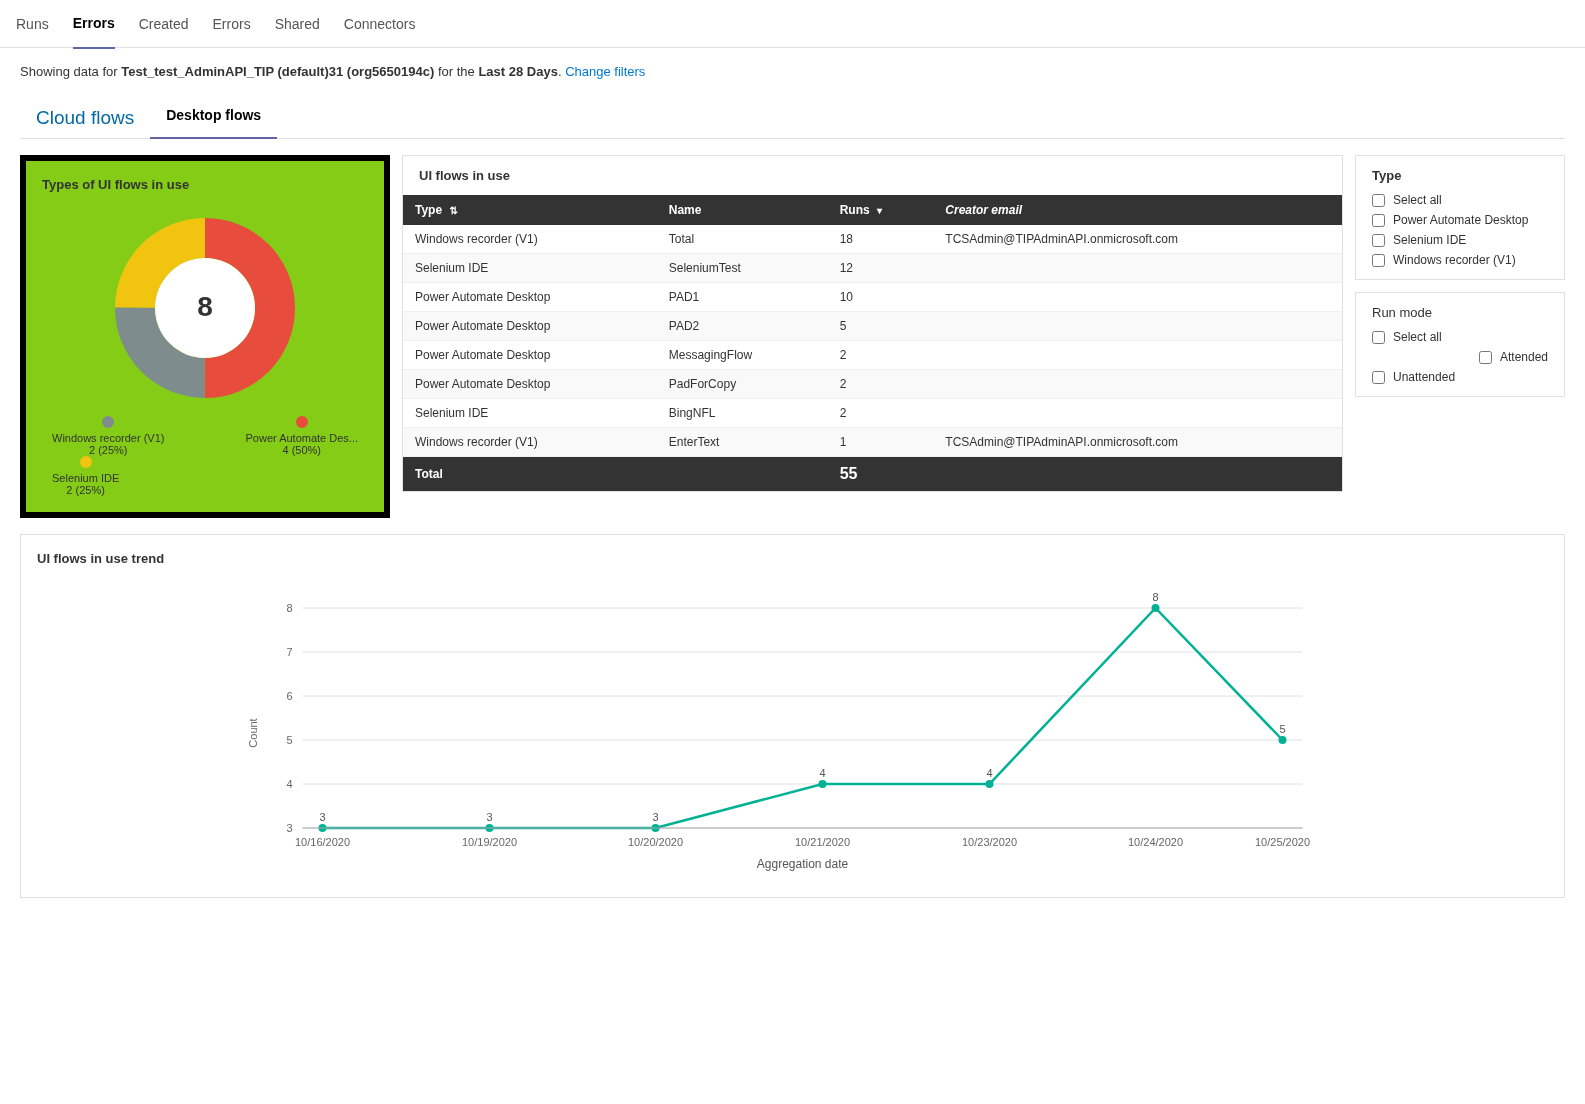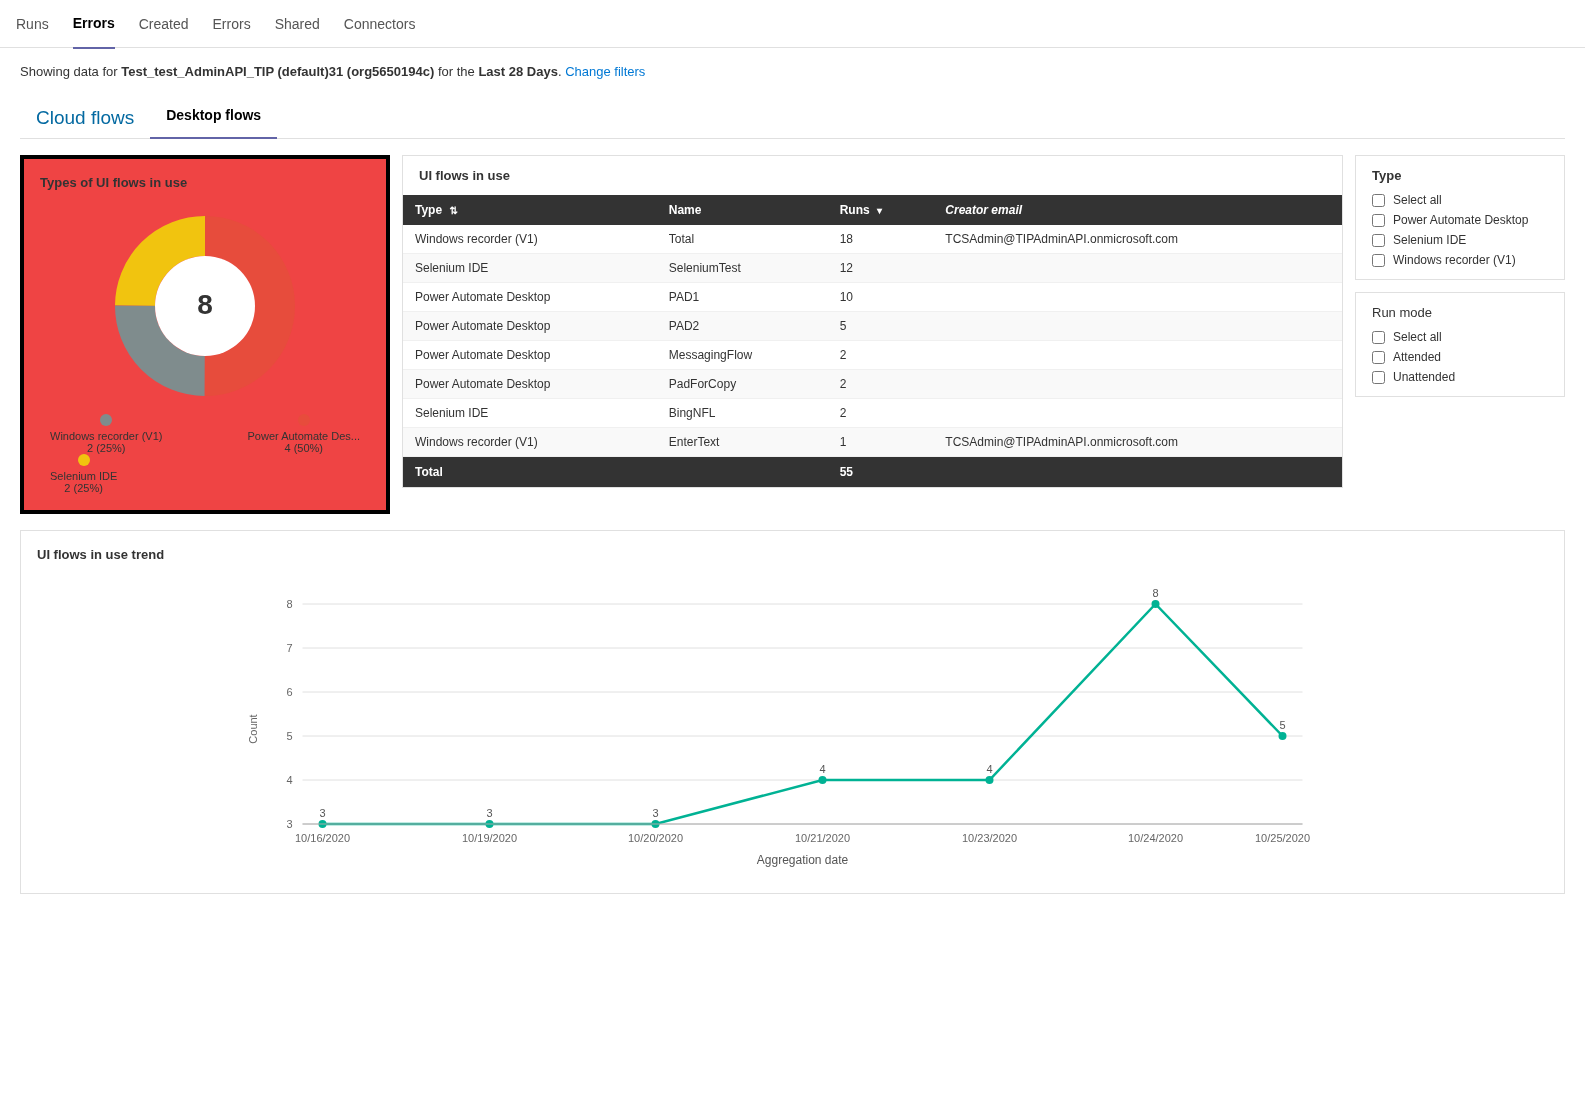--- a/index.html
+++ b/index.html
@@ -36,21 +36,21 @@
     <a style="color:#0078d4; text-decoration:none; cursor:pointer;">Change filters</a>
   </div>
 
   <div style="display:flex; margin-bottom:16px; border-bottom:1px solid #e0e0e0;">
     <div style="padding:8px 16px; cursor:pointer; font-size:19px; color:#0369a1; border-bottom:2px solid transparent; margin-bottom:-1px;">Cloud flows</div>
     <div style="padding:8px 16px; cursor:pointer; font-size:14px; color:#000; font-weight:700; border-bottom:2px solid #6264a7; margin-bottom:-1px;">Desktop flows</div>
   </div>
 
   <div style="display:flex; gap:12px; margin-bottom:16px; align-items:flex-start;">
 
-    <div style="background:#ef4444; border:4px solid #000000; padding:16px; width:370px; min-width:370px;">
+    <div style="background:#84cc16; border:6px solid #000000; padding:16px; width:370px; min-width:370px;">
       <h3 style="font-size:13px; font-weight:600; margin-bottom:16px;">Types of UI flows in use</h3>
       <div style="display:flex; flex-direction:column; align-items:center;">
         <div style="position:relative; display:inline-block; width:200px; height:200px;">
           <svg width="200" height="200" viewBox="0 0 200 200">
 
             <circle cx="100" cy="100" r="70" fill="none" stroke="#e74c3c" stroke-width="40" stroke-dasharray="219.9 219.9" stroke-dashoffset="0" transform="rotate(-90 100 100)"></circle>
 
             <circle cx="100" cy="100" r="70" fill="none" stroke="#7f8c8d" stroke-width="40" stroke-dasharray="109.96 329.87" stroke-dashoffset="-219.9" transform="rotate(-90 100 100)"></circle>
 
             <circle cx="100" cy="100" r="70" fill="none" stroke="#f1c40f" stroke-width="40" stroke-dasharray="109.96 329.87" stroke-dashoffset="-329.87" transform="rotate(-90 100 100)"></circle>
@@ -144,21 +144,21 @@
       <td style="padding:7px 12px; font-size:12px;">Windows recorder (V1)</td>
       <td style="padding:7px 12px; font-size:12px;">EnterText</td>
       <td style="padding:7px 12px; font-size:12px;">1</td>
       <td style="padding:7px 12px; font-size:12px;">TCSAdmin@TIPAdminAPI.onmicrosoft.com</td>
     </tr>
           </tbody>
         <tfoot>
           <tr style="background:#333; color:#fff;">
             <td style="padding:8px 12px; font-size:12px; font-weight:600;">Total</td>
             <td></td>
-            <td style="padding:8px 12px; font-size:12px; font-weight:600;">55</td>
+            <td style="padding:8px 12px; font-size:16px; font-weight:600;">55</td>
             <td></td>
           </tr>
         </tfoot>
       </table>
     </div>
 
     <div style="display:flex; flex-direction:column; gap:12px; width:210px; min-width:210px;">
 
       <div style="border:1px solid #e0e0e0; padding:12px 16px; background:#fff;">
         <h4 style="font-size:13px; font-weight:600; margin-bottom:10px;">Type</h4>
@@ -179,21 +179,21 @@
           <span>Windows recorder (V1)</span>
         </div>
       </div>
 
       <div style="border:1px solid #e0e0e0; padding:12px 16px; background:#fff;">
         <h4 style="font-size:13px; font-weight:400; margin-bottom:10px;">Run mode</h4>
         <div style="display:flex; align-items:center; gap:8px; margin-bottom:6px; font-size:12px;">
           <input type="checkbox" style="">
           <span>Select all</span>
         </div>
-        <div style="display:flex; align-items:center; gap:8px; margin-bottom:6px; font-size:12px;">
+        <div style="display:flex; align-items:center; gap:8px; margin-bottom:6px; font-size:12px;justify-content:flex-end;">
           <input type="checkbox" style="">
           <span>Attended</span>
         </div>
         <div style="display:flex; align-items:center; gap:8px; font-size:12px;">
           <input type="checkbox" style="">
           <span>Unattended</span>
         </div>
       </div>
     </div>
   </div>

